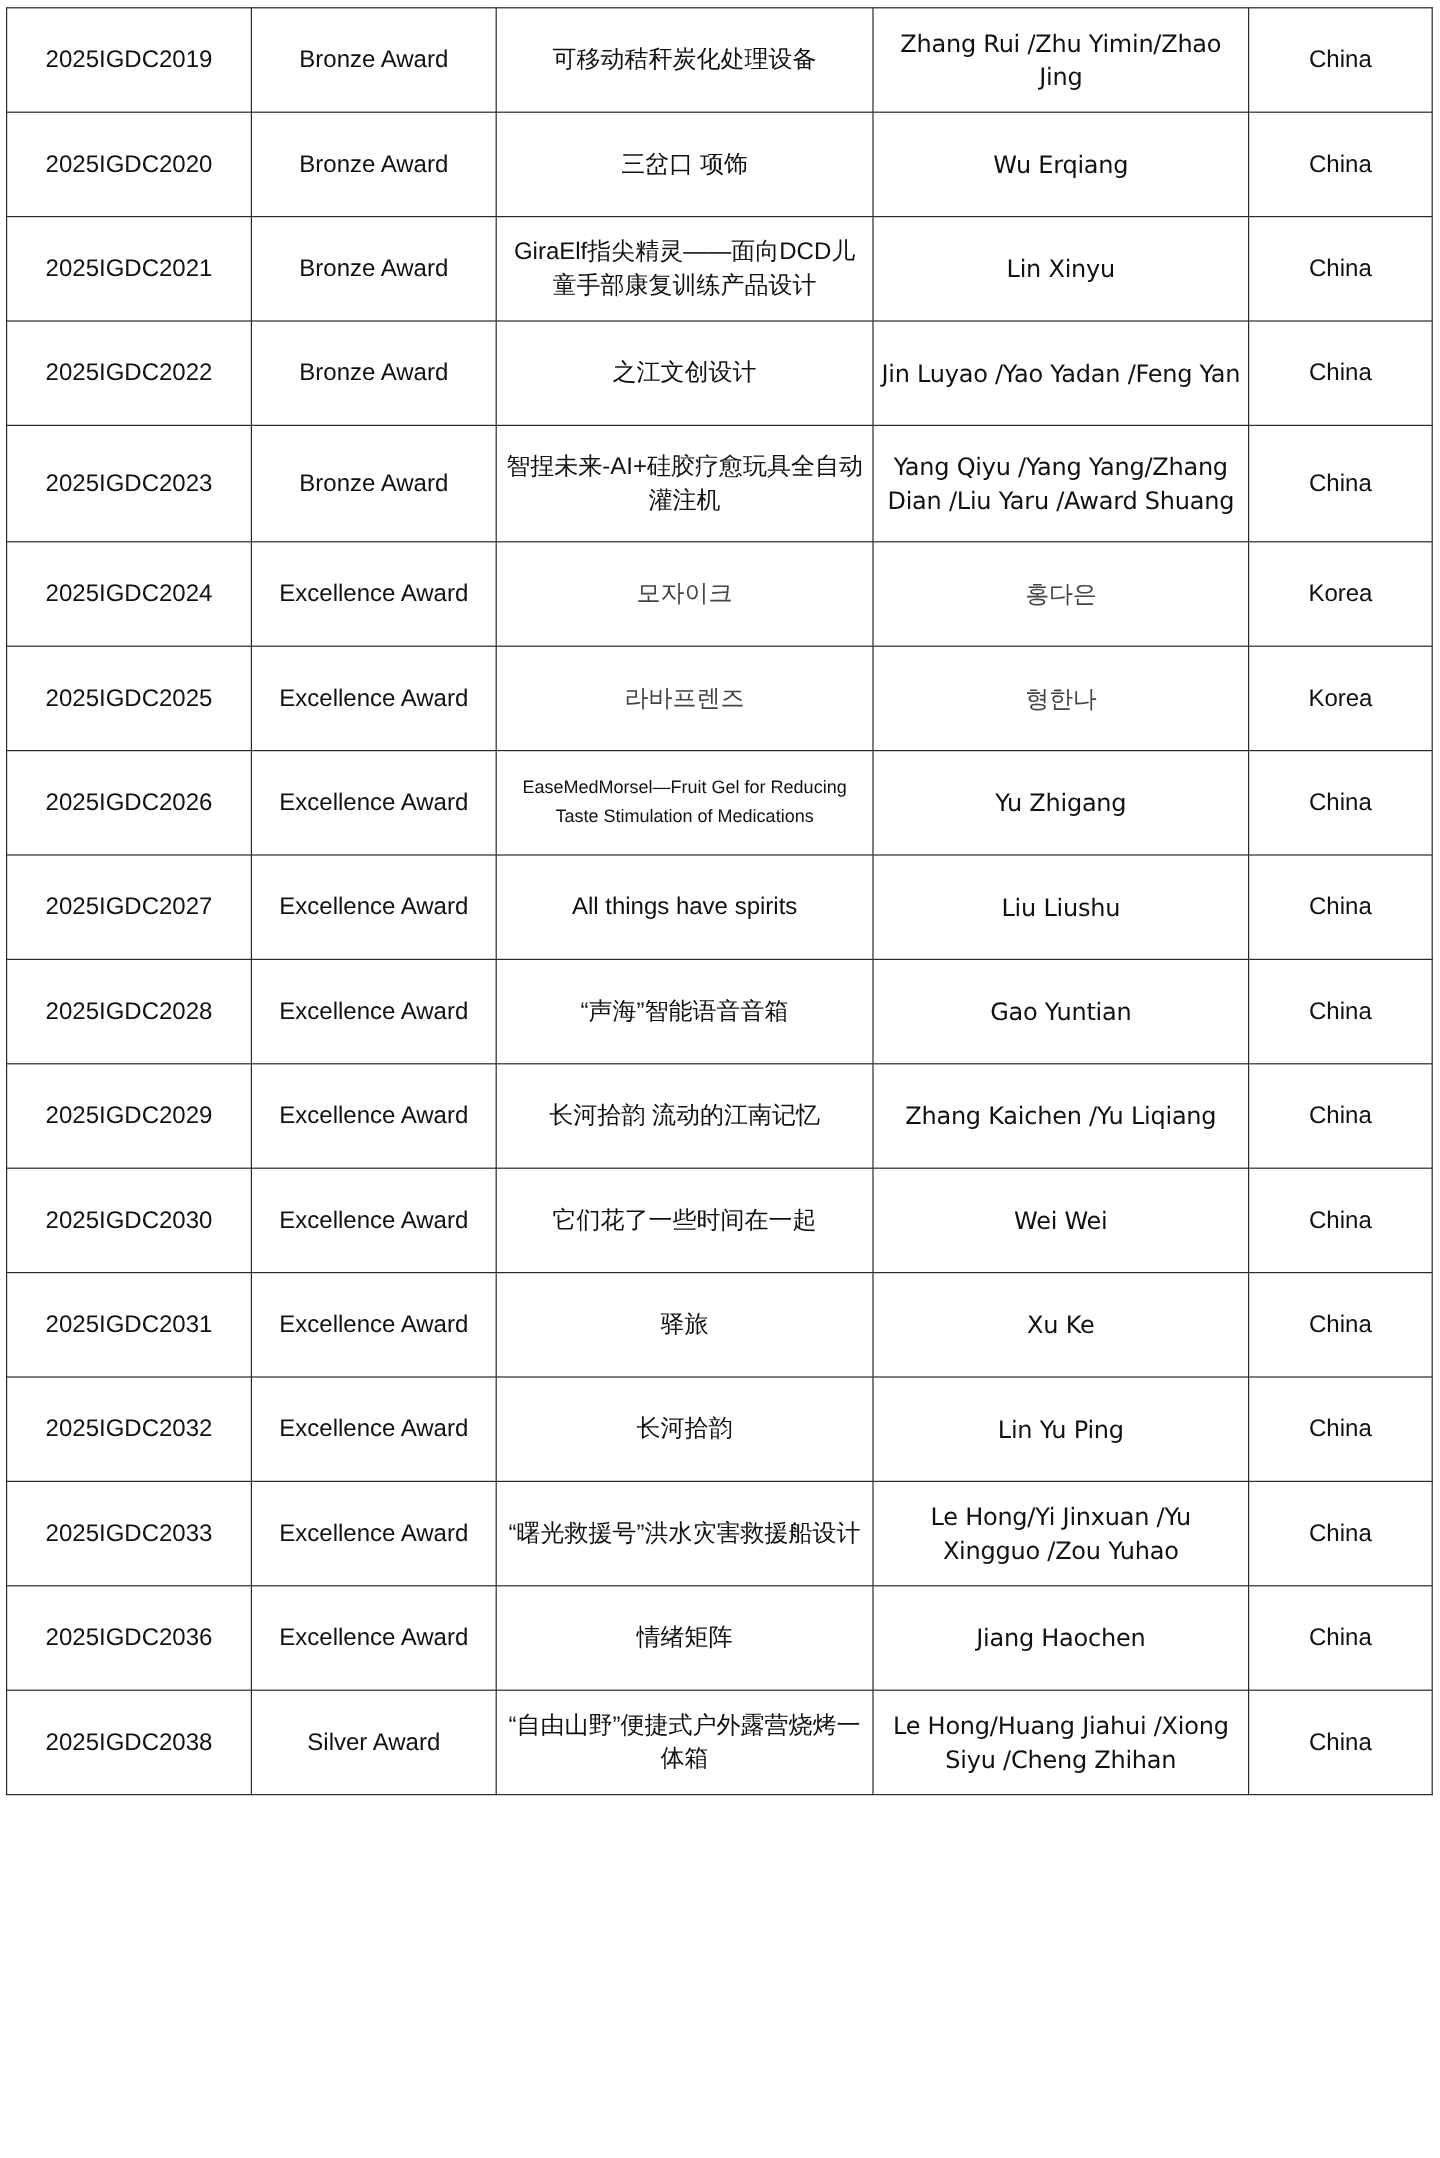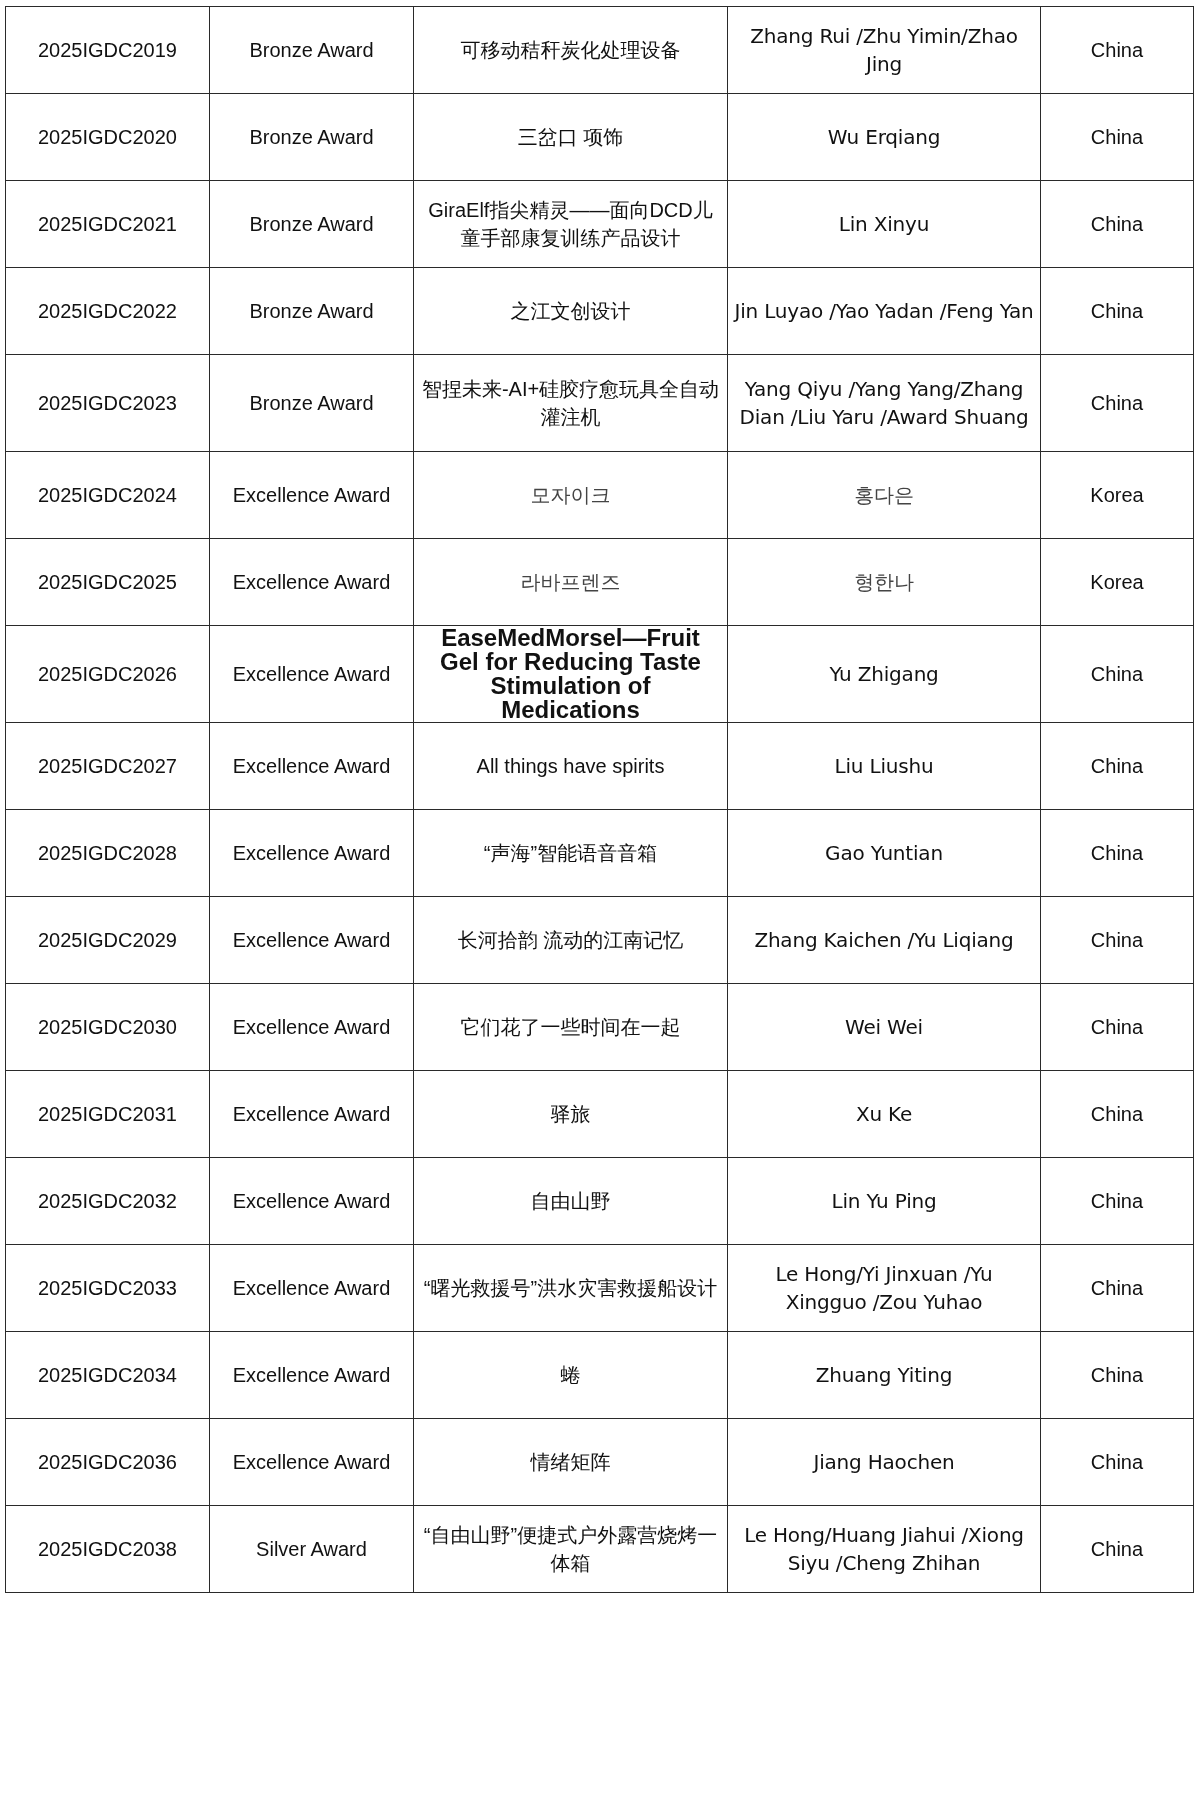--- a/index.html
+++ b/index.html
@@ -31,21 +31,21 @@
       font-size: 20px;
       line-height: 28px;
       height: 87px;
       box-sizing: border-box;
       word-break: break-word;
     }
     table.awards tr.tall td { height: 97px; }
     td.c-id { font-family: Liberation Sans, sans-serif; }
     td.c-award { font-family: "Liberation Sans", sans-serif; }
     td.c-work { font-family: "Liberation Sans", "DejaVu Sans", sans-serif; font-size: 20px; margin-left: 16px; }
-    td.c-work.small { font-size: 24px; line-height: 24px; font-weight: bold; }
+    td.c-work.small { font-size: 15px; line-height: 24px; }
     td.c-author { font-family: "DejaVu Sans", sans-serif; font-size: 20px; letter-spacing: -0.2px; }
     td.c-country { font-family: "Liberation Sans", sans-serif; }
     .k { color: #444; font-family: "DejaVu Serif", serif; }
   </style>
 </head>
 <body>
 
 <table class="awards">
   <colgroup>
     <col style="width:204px">
@@ -142,36 +142,29 @@
     <tr>
       <td class="c-id">2025IGDC2031</td>
       <td class="c-award">Excellence Award</td>
       <td class="c-work">驿旅</td>
       <td class="c-author">Xu Ke</td>
       <td class="c-country">China</td>
     </tr>
     <tr>
       <td class="c-id">2025IGDC2032</td>
       <td class="c-award">Excellence Award</td>
-      <td class="c-work">自由山野</td>
+      <td class="c-work">长河拾韵</td>
       <td class="c-author">Lin Yu Ping</td>
       <td class="c-country">China</td>
     </tr>
     <tr>
       <td class="c-id">2025IGDC2033</td>
       <td class="c-award">Excellence Award</td>
       <td class="c-work">“曙光救援号”洪水灾害救援船设计</td>
       <td class="c-author">Le Hong/Yi Jinxuan /Yu Xingguo /Zou Yuhao</td>
-      <td class="c-country">China</td>
-    </tr>
-    <tr>
-      <td class="c-id">2025IGDC2034</td>
-      <td class="c-award">Excellence Award</td>
-      <td class="c-work">蜷</td>
-      <td class="c-author">Zhuang Yiting</td>
       <td class="c-country">China</td>
     </tr>
     <tr>
       <td class="c-id">2025IGDC2036</td>
       <td class="c-award">Excellence Award</td>
       <td class="c-work">情绪矩阵</td>
       <td class="c-author">Jiang Haochen</td>
       <td class="c-country">China</td>
     </tr>
     <tr>

